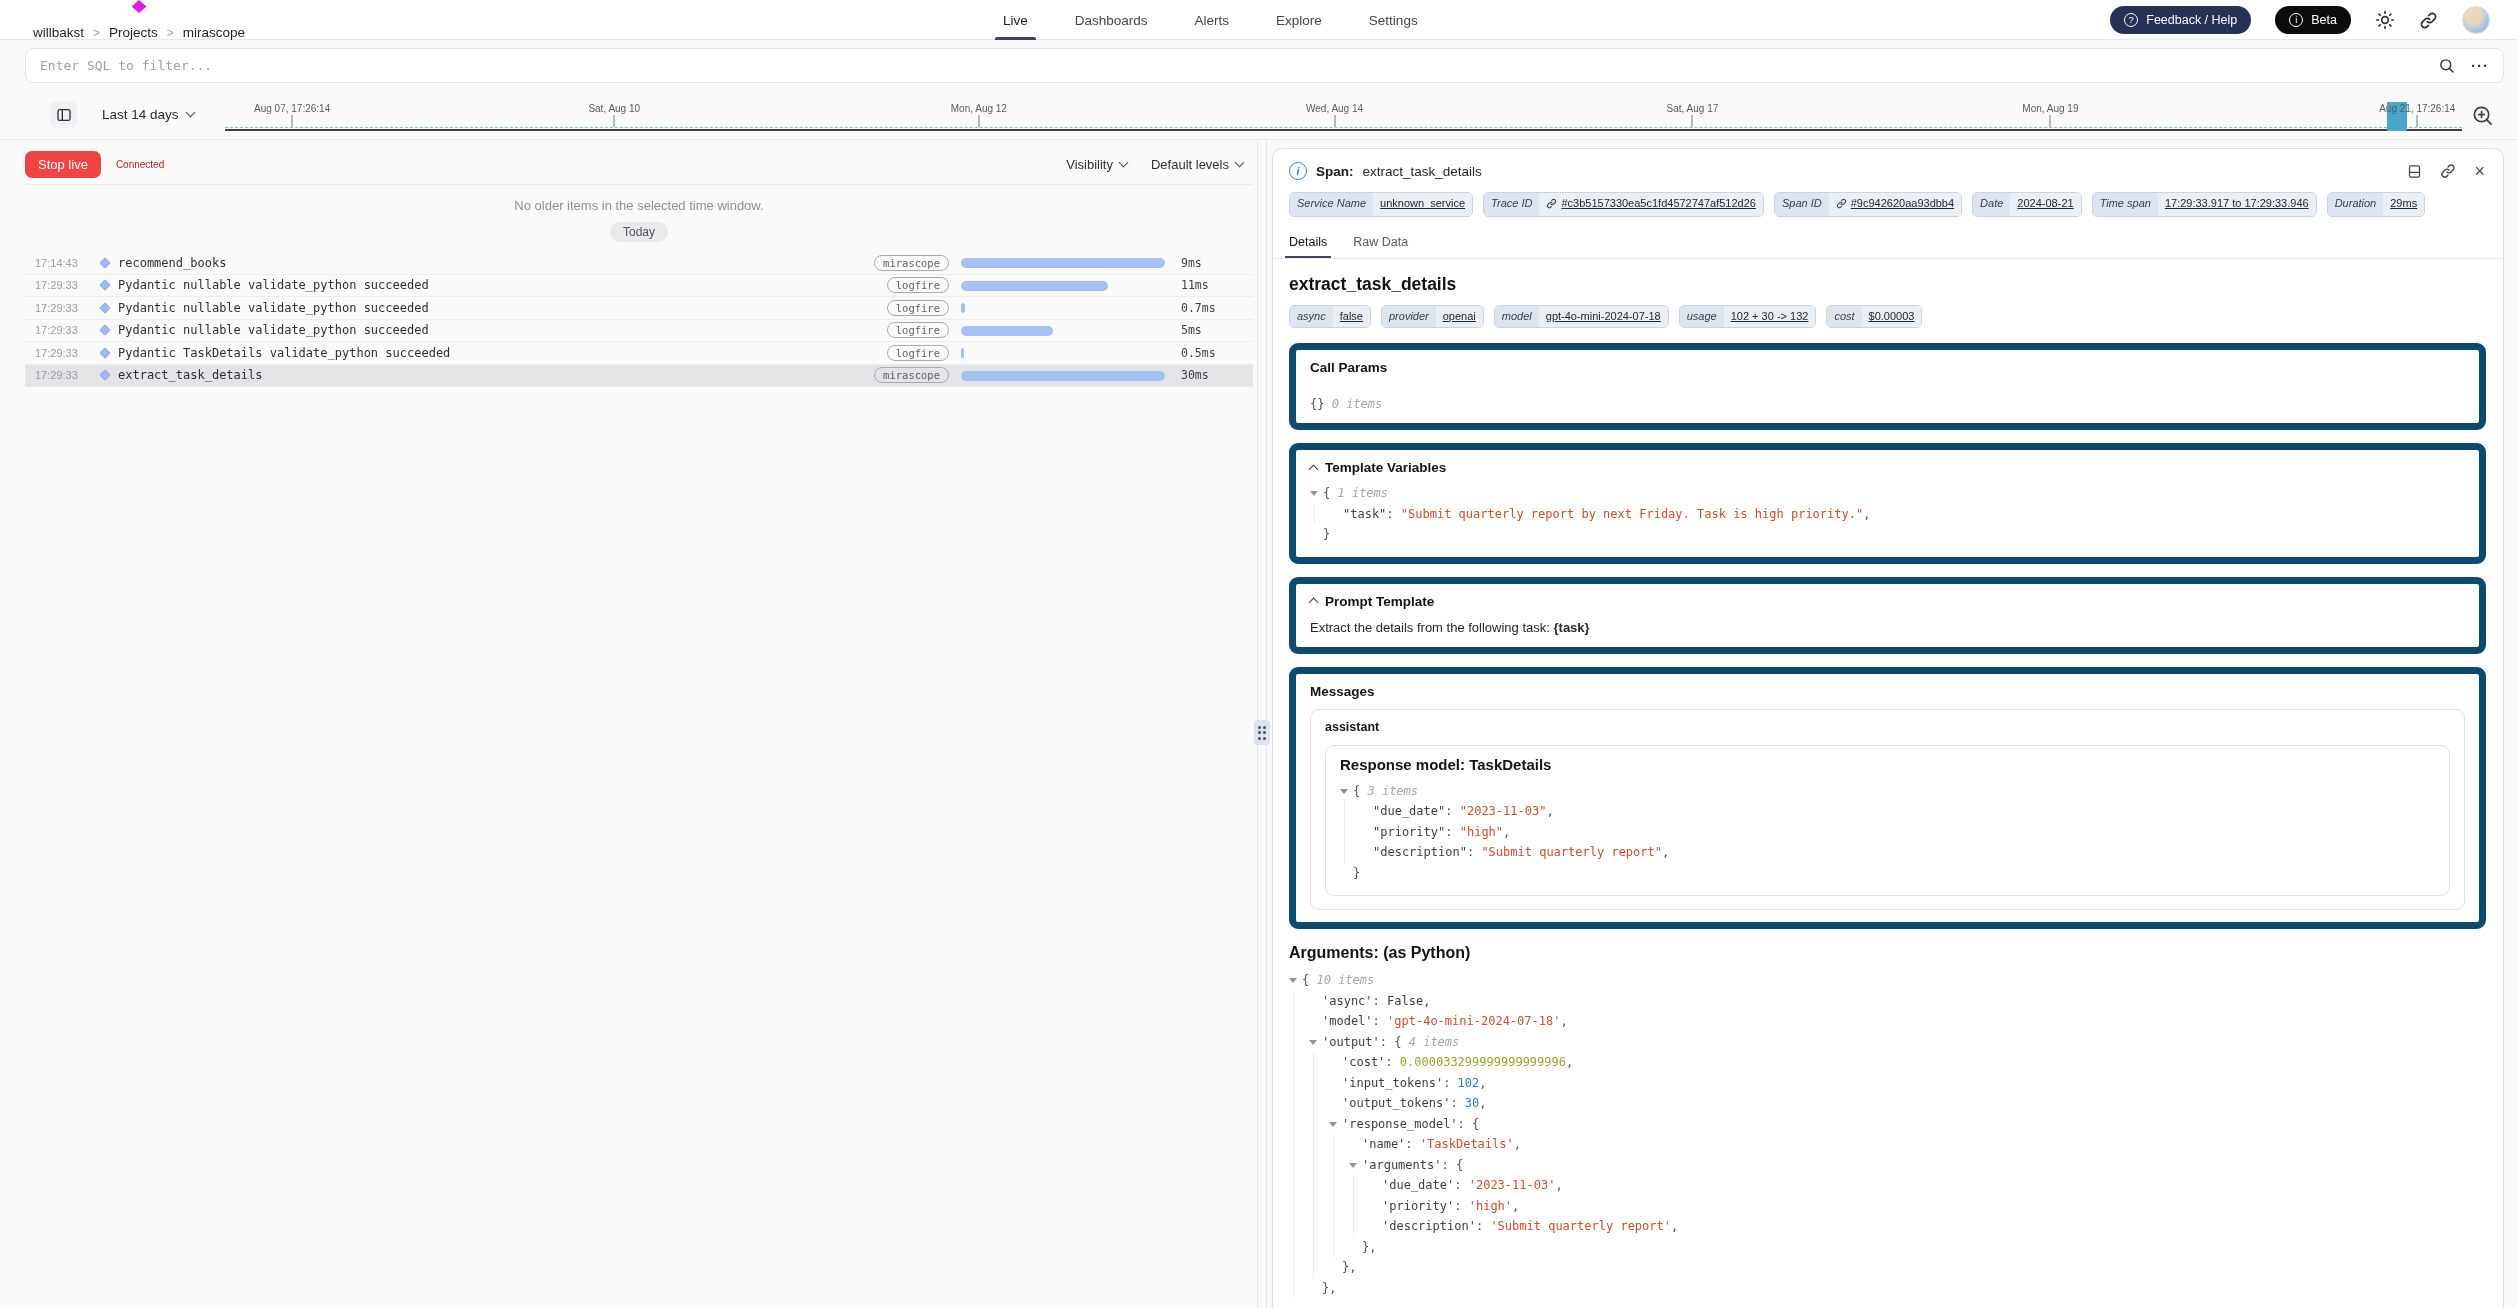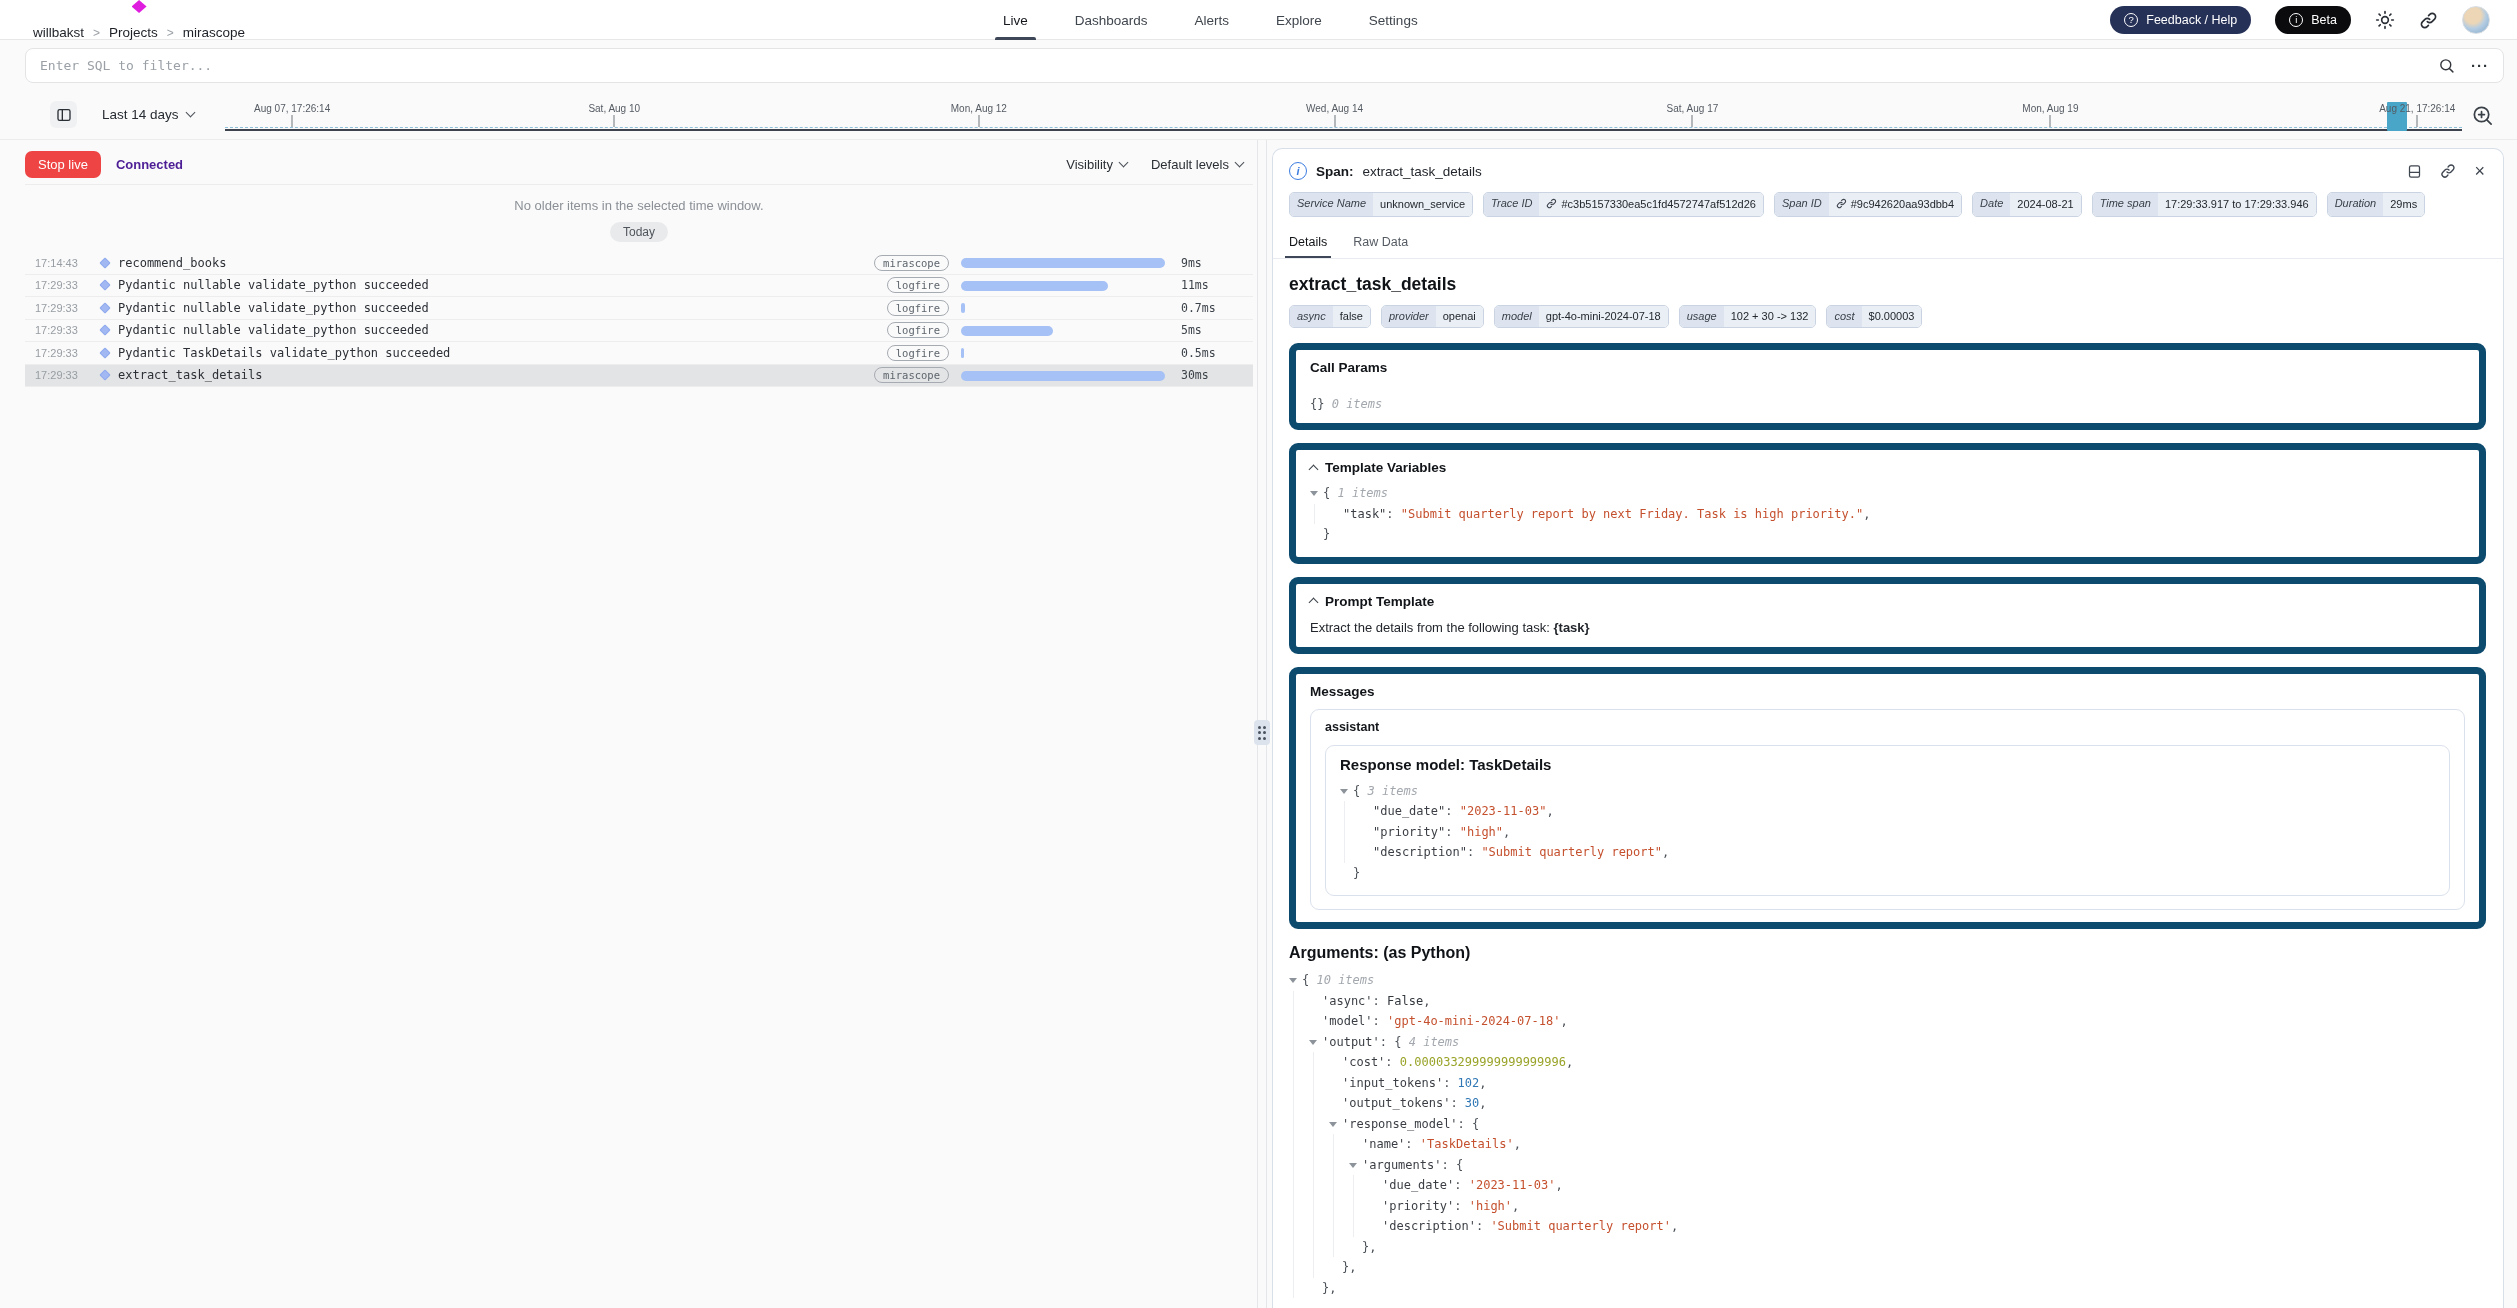--- a/index.html
+++ b/index.html
@@ -44,21 +44,21 @@
   .tl-label{position:absolute;top:7px;transform:translateX(-50%);font-size:10px;color:#555b63;white-space:nowrap;z-index:3;}
   .tl-tick{position:absolute;top:19px;width:1px;height:12px;background:#70767d;transform:translateX(-50%);}
   .tl-sel{position:absolute;top:6px;bottom:5px;width:20px;background:#49a6c8;transform:translateX(-50%);z-index:2;border-radius:1px;cursor:ew-resize;}
   .tl-zoom{position:absolute;right:20px;top:8px;width:30px;height:30px;display:flex;align-items:center;justify-content:center;cursor:pointer;}
 
   
   .main{position:absolute;top:140px;left:0;right:0;bottom:0;}
   .left-panel{position:absolute;left:25px;width:1228px;top:4px;bottom:0;}
   .lp-toolbar{height:41px;display:flex;align-items:center;border-bottom:1px solid #ececec;gap:15px;}
   .btn-stop{background:#ee4444;color:#fff;font-size:13px;padding:6px 13px;border-radius:7px;border:none;cursor:pointer;font-family:inherit;}
-  .lp-status{font-size:13px;color:#4c1d95;font-weight:bold;}
+  .lp-status{font-size:10px;color:#b91c1c;}
   .lp-right{margin-left:auto;display:flex;gap:24px;align-items:center;font-size:13px;color:#2a2f35;padding-right:10px;}
   .dd{display:flex;align-items:center;gap:7px;cursor:pointer;}
   .lp-notice{text-align:center;color:#8b9096;font-size:13px;margin-top:13px;}
   .lp-day{display:flex;justify-content:center;margin-top:9px;}
   .day-pill{background:#e9eaeb;border-radius:12px;padding:3px 13px;font-size:12px;color:#4f555c;}
   .rows{margin-top:10px;}
   .trow{height:22.5px;display:flex;align-items:center;border-bottom:1px solid #ededee;padding:0 14px 0 10px;cursor:pointer;}
   .trow.selected{background:#e3e4e5;}
   .t-time{font-family:Liberation Sans, sans-serif;font-size:11px;color:#979da3;width:64px;flex:none;}
   .t-diamond{width:8px;height:8px;background:#a2b8f2;border:1px solid #8ea9ee;transform:rotate(45deg);border-radius:1px;margin:0 9px 0 2px;flex:none;}
@@ -77,21 +77,21 @@
   .right-panel{position:absolute;left:1272px;right:13px;top:8px;bottom:0;background:#fff;border:1px solid #d8dfe9;border-bottom:none;border-radius:10px 10px 0 0;overflow:hidden;}
   .sp-header{display:flex;align-items:center;padding:13px 18px 5px 16px;gap:9px;}
   .sp-info-ic{width:18px;height:18px;border:1.7px solid #3b7ce0;color:#3b7ce0;border-radius:50%;font-size:11px;font-style:italic;font-weight:700;display:flex;align-items:center;justify-content:center;flex:none;}
   .sp-kind{font-weight:700;font-size:13.5px;color:#15181c;}
   .sp-title{font-size:13.5px;color:#23272d;}
   .sp-actions{margin-left:auto;display:flex;gap:18px;align-items:center;color:#3f4650;}
   .sp-x{font-size:18px;line-height:1;color:#3f4650;cursor:pointer;}
   .meta-row{display:flex;gap:10px;padding:7px 16px 11px;}
   .chip{display:inline-flex;border:1px solid #c9d3e2;border-radius:5px;overflow:hidden;font-size:11px;line-height:1;white-space:nowrap;}
   .chip .cl{background:#dde4ef;padding:5px 7px;font-style:italic;color:#3a4048;}
-  .chip .cv{background:#eaeef5;padding:5px 7px;color:#23272e;display:flex;gap:4px;align-items:center;}
+  .chip .cv{background:#eaeef5;padding:5px 7px;color:#23272e;display:flex;gap:4px;align-items:flex-start;text-decoration:underline;}
   .ptabs{display:flex;gap:26px;padding:0 16px;border-bottom:1px solid #e8ebf0;}
   .ptab{font-size:12.5px;color:#555b63;padding:7px 0 9px;position:relative;cursor:pointer;}
   .ptab.active{color:#101317;}
   .ptab.active::after{content:"";position:absolute;left:-4px;right:-4px;bottom:0;height:2.5px;background:#3e4757;}
   .sp-body{padding:15px 17px 0 16px;}
   .span-h{font-size:17.5px;font-weight:700;color:#0f1216;}
   .attr-row{display:flex;gap:10px;margin:10px 0 15px;}
   .card{border:7px solid #0c4a6e;border-radius:9px;padding:10px 14px 12px;margin-bottom:13px;background:#fff;}
   .card-title{font-size:13.5px;font-weight:700;color:#111418;display:flex;align-items:center;gap:8px;}
   .chev-up{width:7px;height:7px;border-left:1.7px solid #3a4048;border-top:1.7px solid #3a4048;transform:rotate(45deg);margin-top:3px;flex:none;cursor:pointer;}

